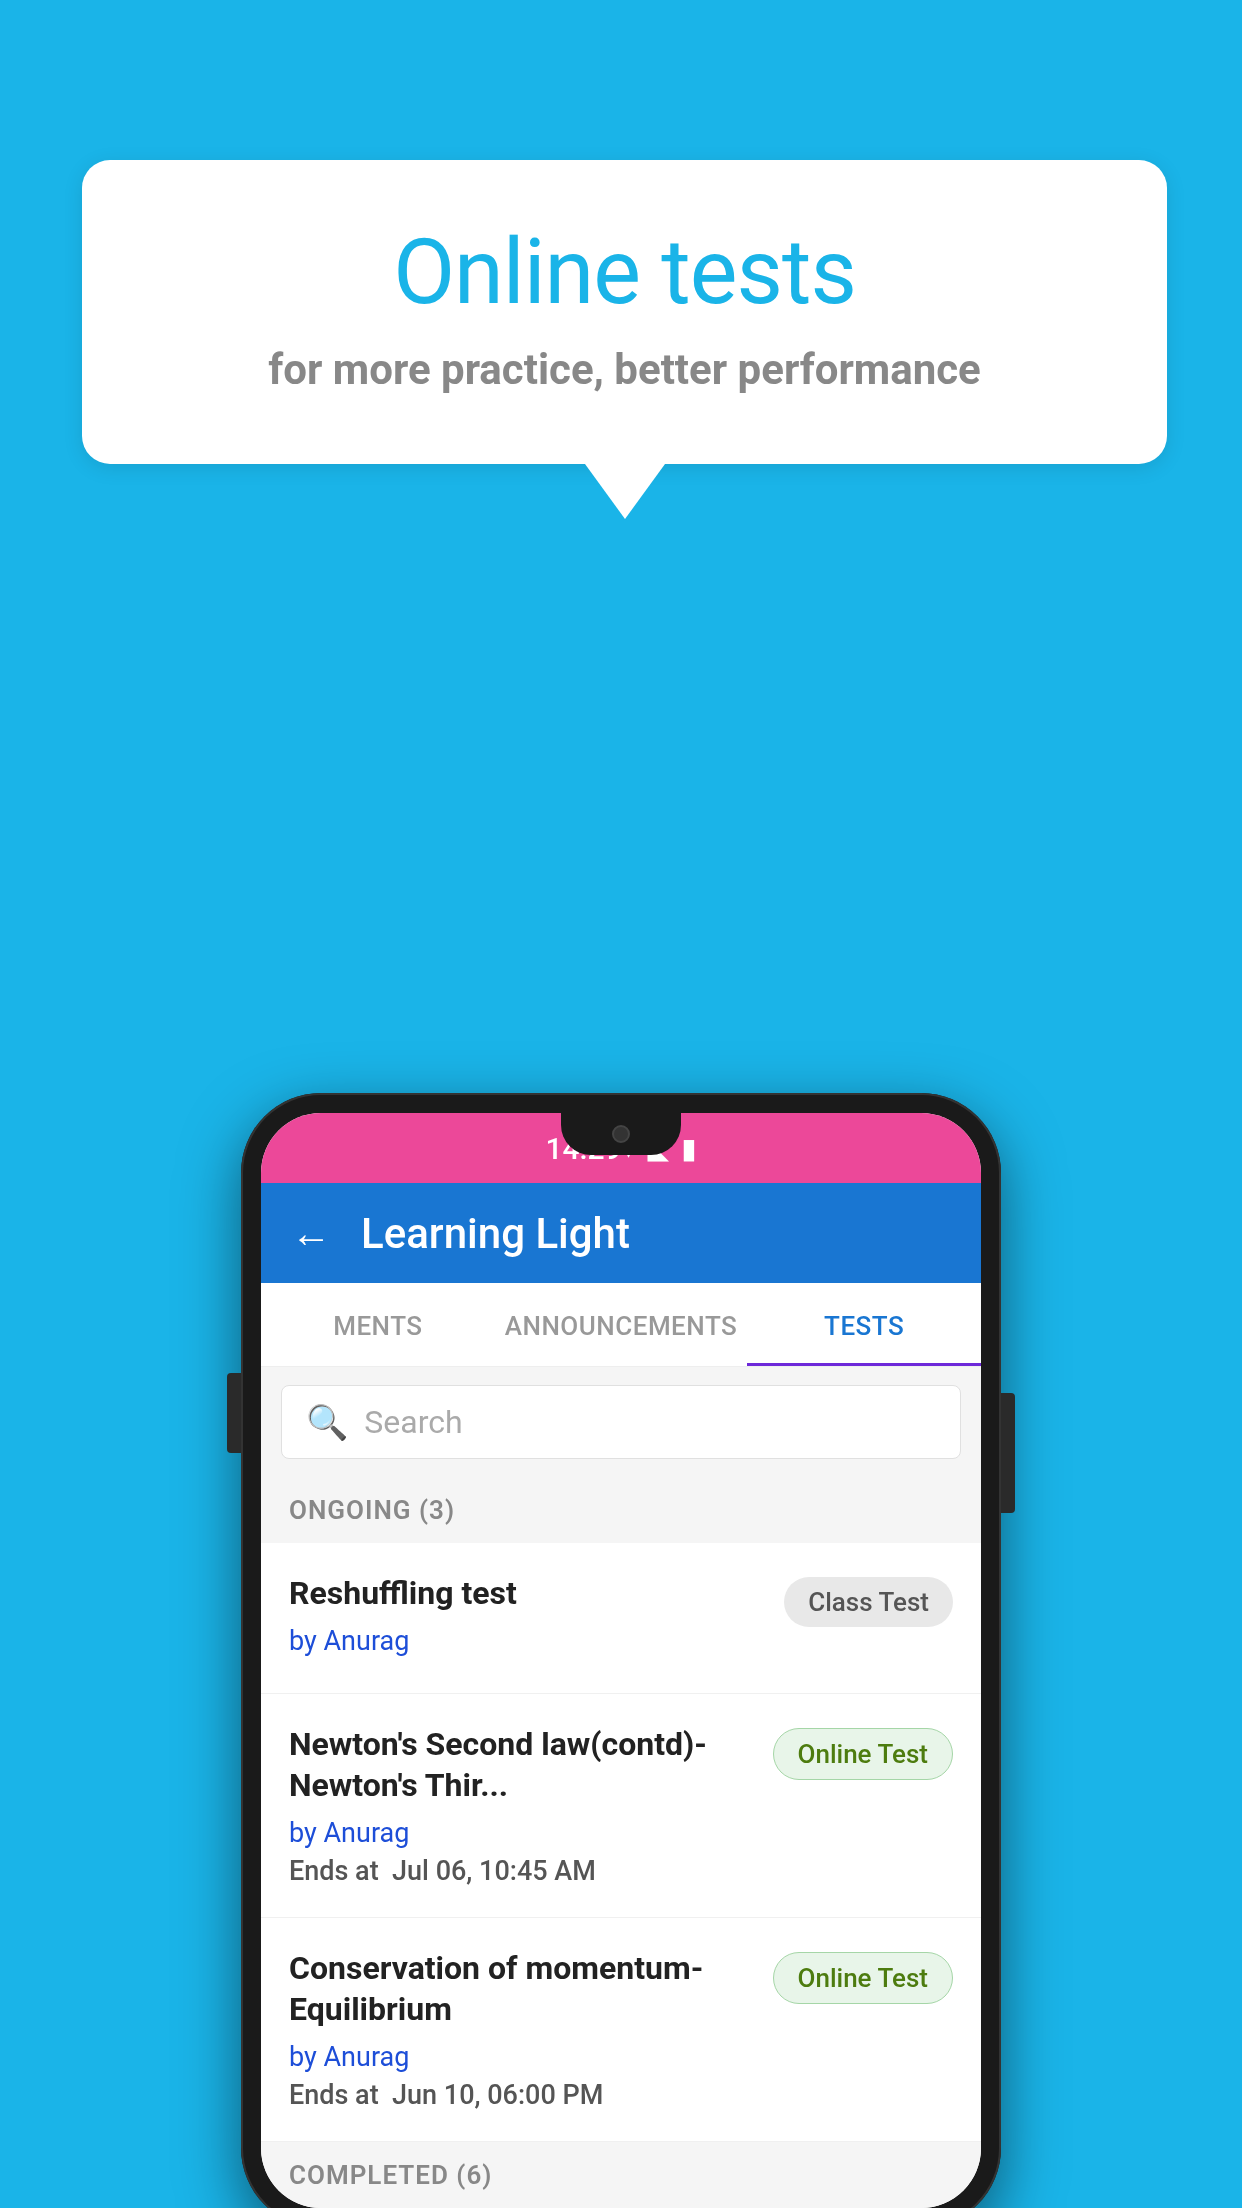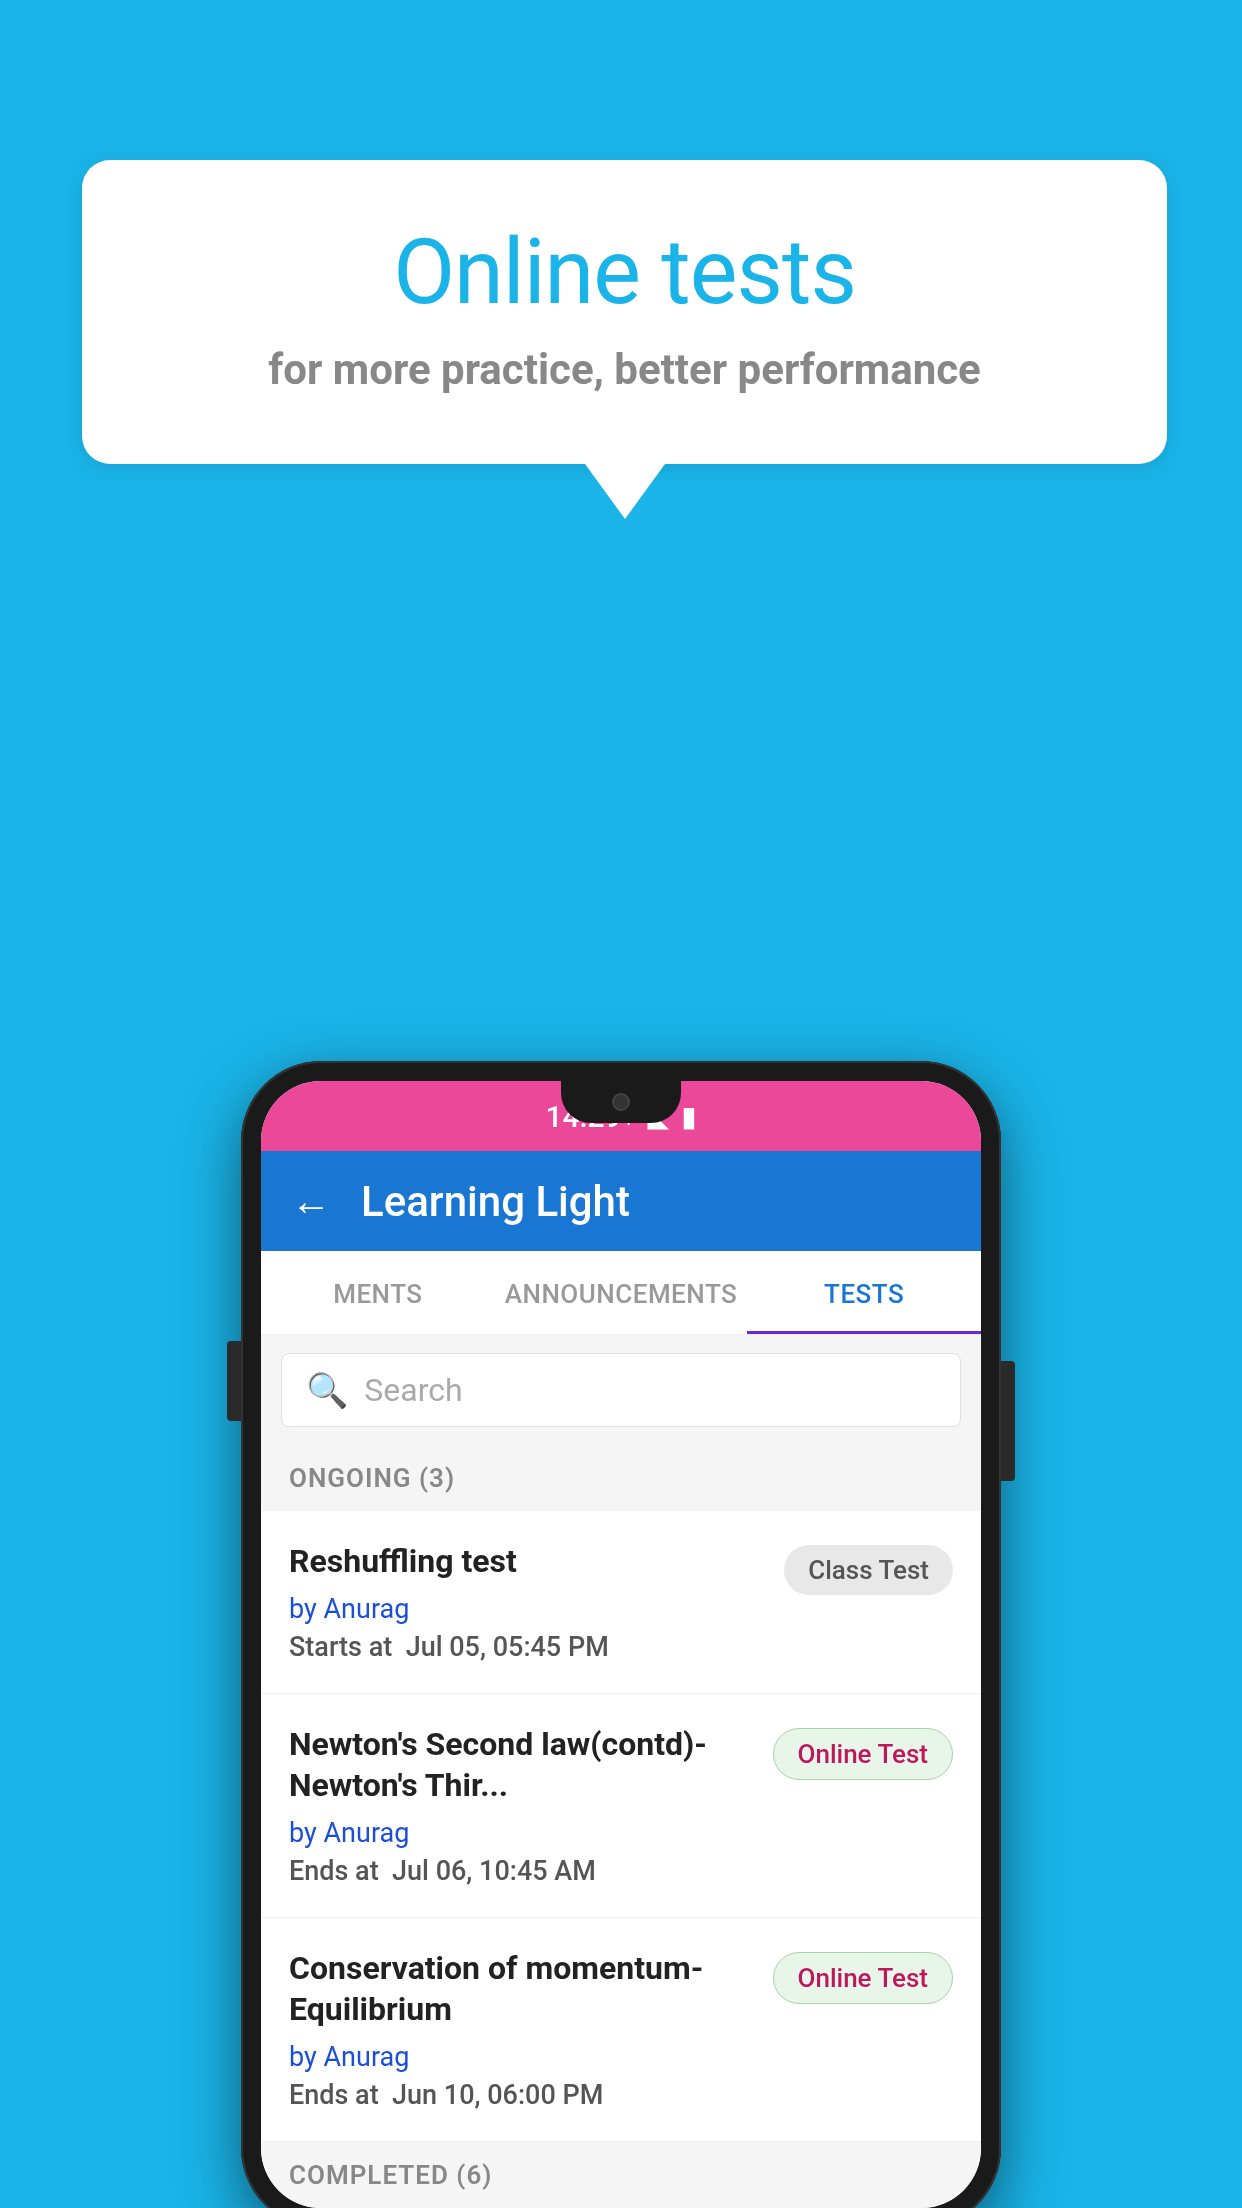--- a/index.html
+++ b/index.html
@@ -290,21 +290,21 @@
       margin-top: 4px;
     }
 
     .badge-class {
       background: #e8e8e8;
       color: #555;
     }
 
     .badge-online {
       background: #e8f5e9;
-      color: #be185d;
+      color: #4d7c0f;
       border: 1.5px solid #a5d6a7;
     }
 
     .completed-text {
       color: #888;
       font-size: 26px;
       font-weight: 600;
       letter-spacing: 1px;
     }
   </style>
@@ -360,23 +360,20 @@
       </div>
 
       <div class="section-header">
         <span class="section-header-text">ONGOING (3)</span>
       </div>
 
       <div class="test-item">
         <div class="test-item-left">
           <div class="test-item-title">Reshuffling test</div>
           <div class="test-item-author">by Anurag</div>
-          <div class="test-item-date">
-            <span>Starts at</span>&nbsp;&nbsp;<span>Jul 05, 05:45 PM</span>
-          </div>
         </div>
         <div class="badge badge-class">Class Test</div>
       </div>
 
       <div class="test-item">
         <div class="test-item-left">
           <div class="test-item-title">Newton's Second law(contd)-Newton's Thir...</div>
           <div class="test-item-author">by Anurag</div>
           <div class="test-item-date">
             <span>Ends at</span>&nbsp;&nbsp;<span>Jul 06, 10:45 AM</span>

